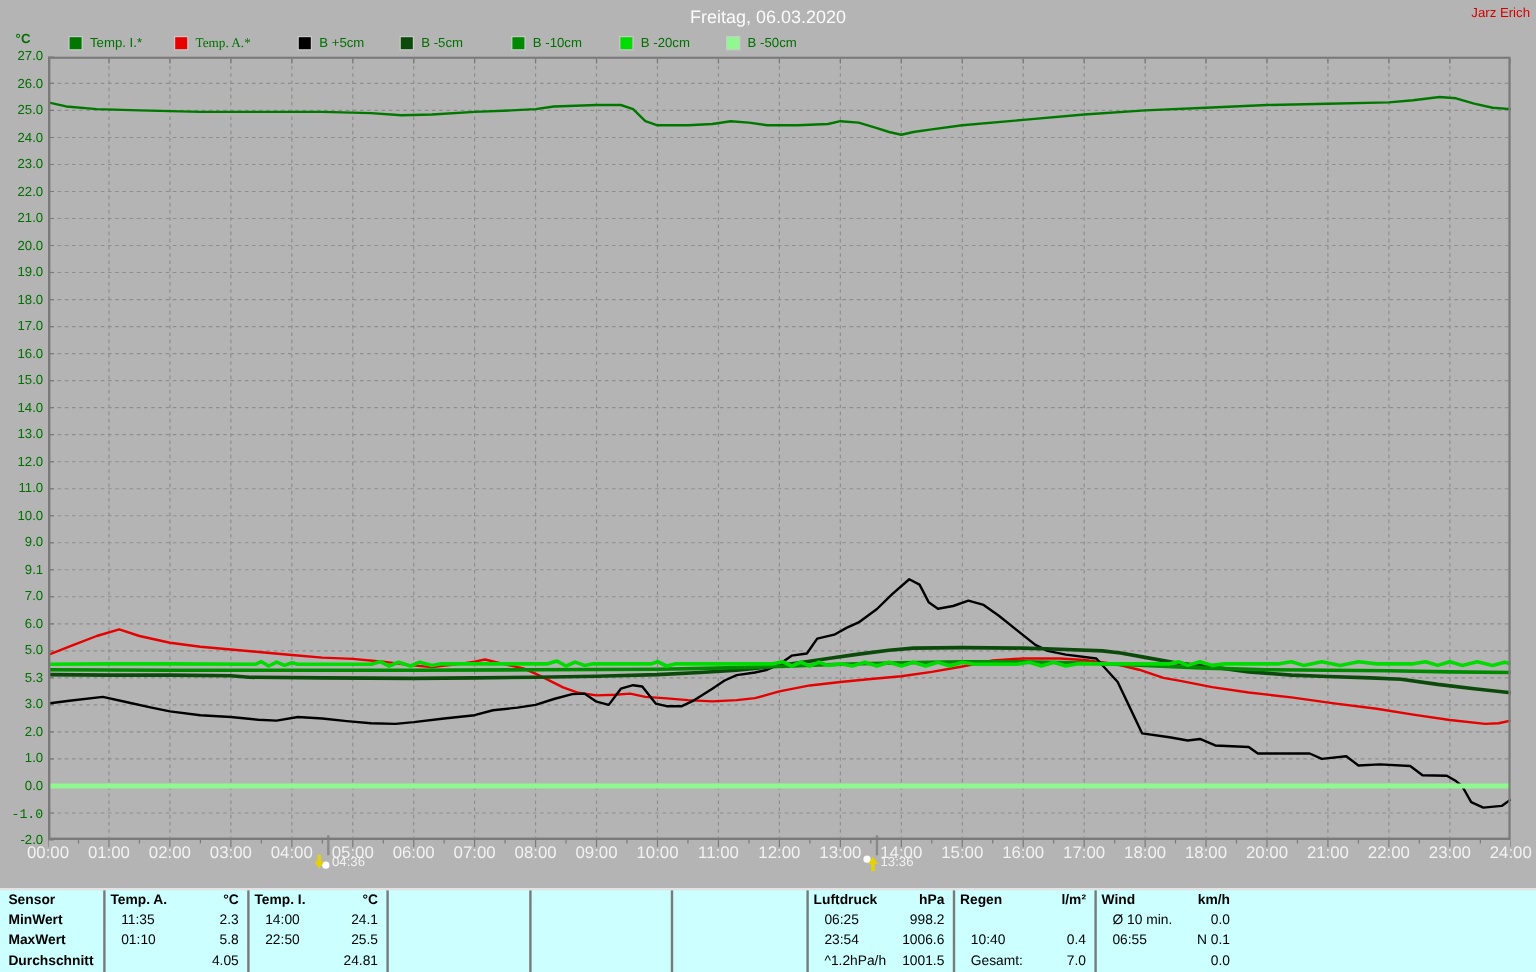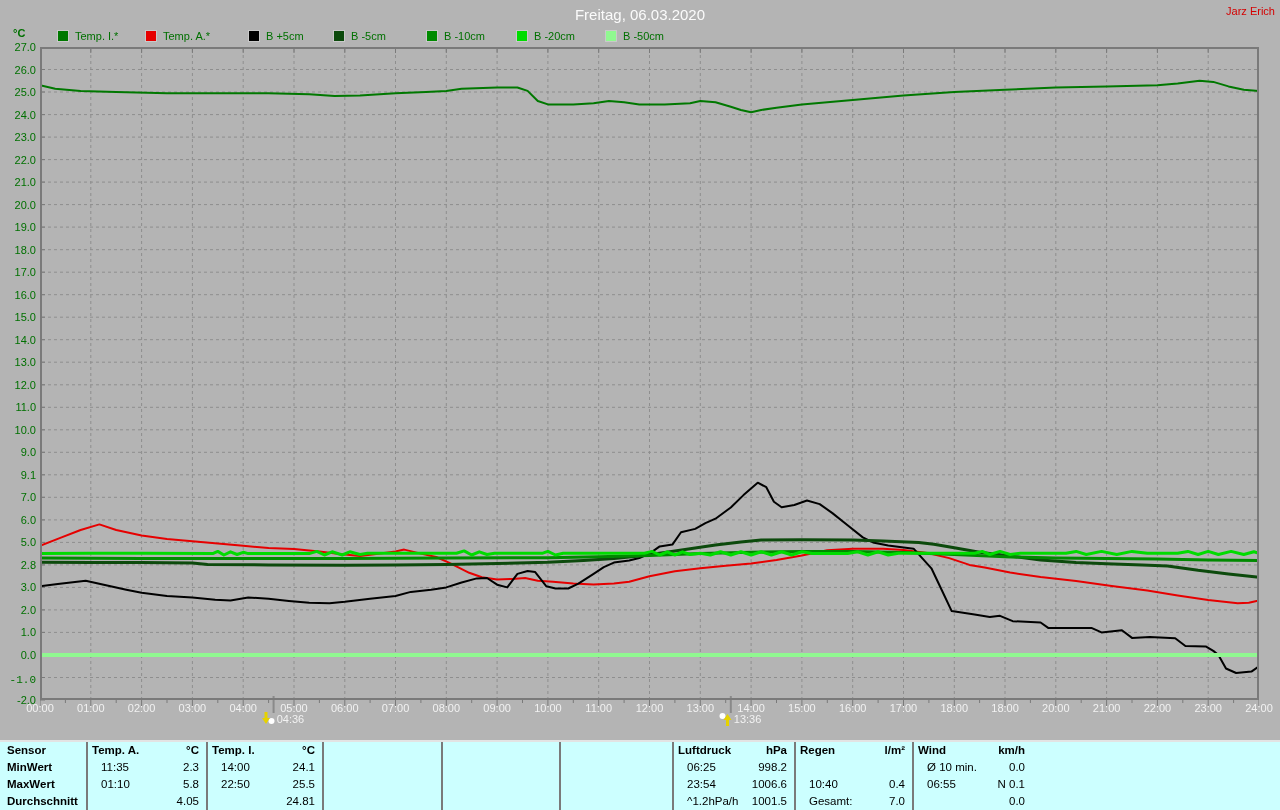--- a/index.html
+++ b/index.html
@@ -7,21 +7,21 @@
         font-family:"Liberation Sans","DejaVu Sans",sans-serif;overflow:hidden;}
   .title{position:absolute;top:6px;left:0;right:0;text-align:center;color:#fbfbfb;font-size:15px;}
   .author{position:absolute;top:5px;right:5px;color:#d40000;font-size:11px;}
   .unit{position:absolute;top:27px;left:13px;color:#007000;font-size:11px;font-weight:bold;}
   .legend-item{position:absolute;top:30px;display:flex;align-items:center;}
   .swatch{width:10px;height:10px;box-shadow:0 0 0 1px #c9c9c9;flex:0 0 auto;}
   .legend-label{color:#007000;font-size:11px;margin-left:7px;white-space:nowrap;text-align:center;}
   .plot{position:absolute;left:40px;top:47px;width:1219px;height:666px;}
   .ylab{position:absolute;left:0;width:36px;height:12px;line-height:12px;text-align:right;
         color:#007000;font-size:11px;}
-  .xlab{position:absolute;width:46px;text-align:center;color:#f2f2f2;font-size:11px;top:702px;}
+  .xlab{position:absolute;width:46px;text-align:center;color:#f2f2f2;font-size:14px;top:702px;}
   .marker-label{position:absolute;color:#f2f2f2;font-size:11px;top:713px;}
   .marker-icon{position:absolute;top:712px;}
   .stats{position:absolute;left:0;top:740px;width:1280px;height:70px;background:#ccffff;
          border-top:2px solid #e3e3e3;display:flex;font-size:11.5px;color:#000;}
   .cell{box-sizing:border-box;border-left:2px solid #7a7a7a;flex:0 0 auto;}
   .cell.first{border-left:none;}
   .cell.last{flex:1 1 auto;}
   .row{height:17px;line-height:17px;display:flex;justify-content:space-between;
        padding:0 7px 0 4px;white-space:nowrap;}
   .row .t{padding-left:9px;}
@@ -34,21 +34,21 @@
 
 <div class="page">
   <div class="title">Freitag, 06.03.2020</div>
   <div class="author">Jarz Erich</div>
   <div class="unit">°C</div>
   <div id="legend">
       <div class="legend-item" style="left: 58px;">
         <span class="swatch" style="background:#007800"></span>
         <span class="legend-label">Temp. I.*</span>
       </div>
-      <div class="legend-item" style="left: 146px;">
+      <div class="legend-item" style="left: 146px; font-family: Liberation Serif, serif;">
         <span class="swatch" style="background:#e60000"></span>
         <span class="legend-label">Temp. A.*</span>
       </div>
       <div class="legend-item" style="left: 238px; padding-left: 11px;">
         <span class="swatch" style="background:#000000"></span>
         <span class="legend-label">B +5cm</span>
       </div>
       <div class="legend-item" style="left: 334px;">
         <span class="swatch" style="background:#0c4a0c"></span>
         <span class="legend-label">B -5cm</span>
@@ -250,21 +250,21 @@
       <div class="ylab" style="top: 333.724px;">14.0</div>
       <div class="ylab" style="top: 356.241px;">13.0</div>
       <div class="ylab" style="top: 378.759px;">12.0</div>
       <div class="ylab" style="top: 401.276px;">11.0</div>
       <div class="ylab" style="top: 423.793px;">10.0</div>
       <div class="ylab" style="top: 446.31px;">9.0</div>
       <div class="ylab" style="top: 468.828px;">9.1</div>
       <div class="ylab" style="top: 491.345px;">7.0</div>
       <div class="ylab" style="top: 513.862px;">6.0</div>
       <div class="ylab" style="top: 536.379px;">5.0</div>
-      <div class="ylab" style="top: 558.897px;">2.8</div>
+      <div class="ylab" style="top: 558.897px;">5.3</div>
       <div class="ylab" style="top: 581.414px;">3.0</div>
       <div class="ylab" style="top: 603.931px;">2.0</div>
       <div class="ylab" style="top: 626.448px;">1.0</div>
       <div class="ylab" style="top: 648.966px;">0.0</div>
       <div class="ylab" style="top: 674px; font-family: Liberation Mono, monospace;">-1.0</div>
       <div class="ylab" style="top: 694px;">-2.0</div>
     </div>
   <div id="xlabels">
       <div class="xlab" style="left: 17px;">00:00</div>
       <div class="xlab" style="left: 67.7917px;">01:00</div>

